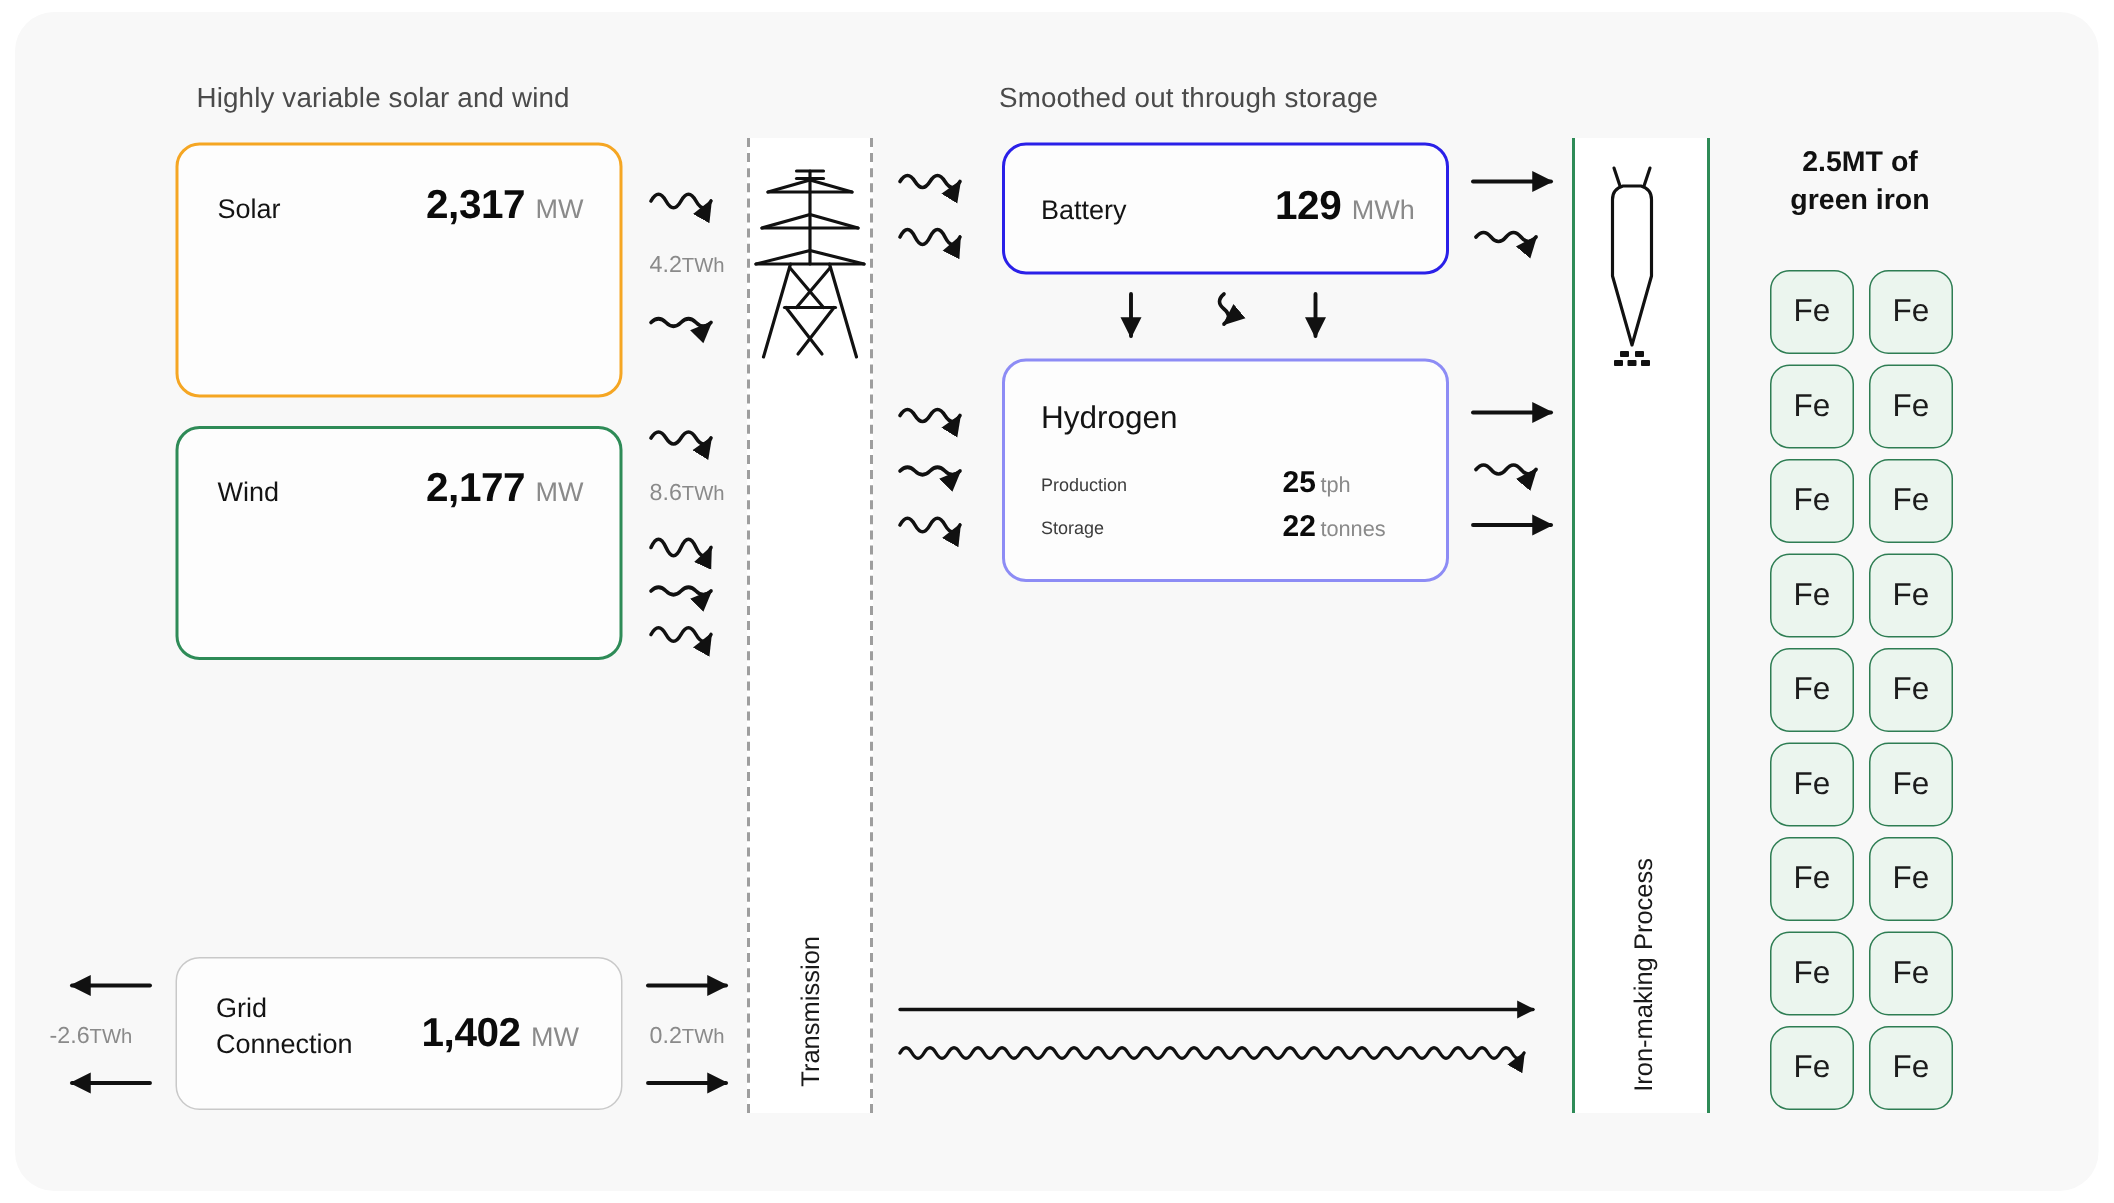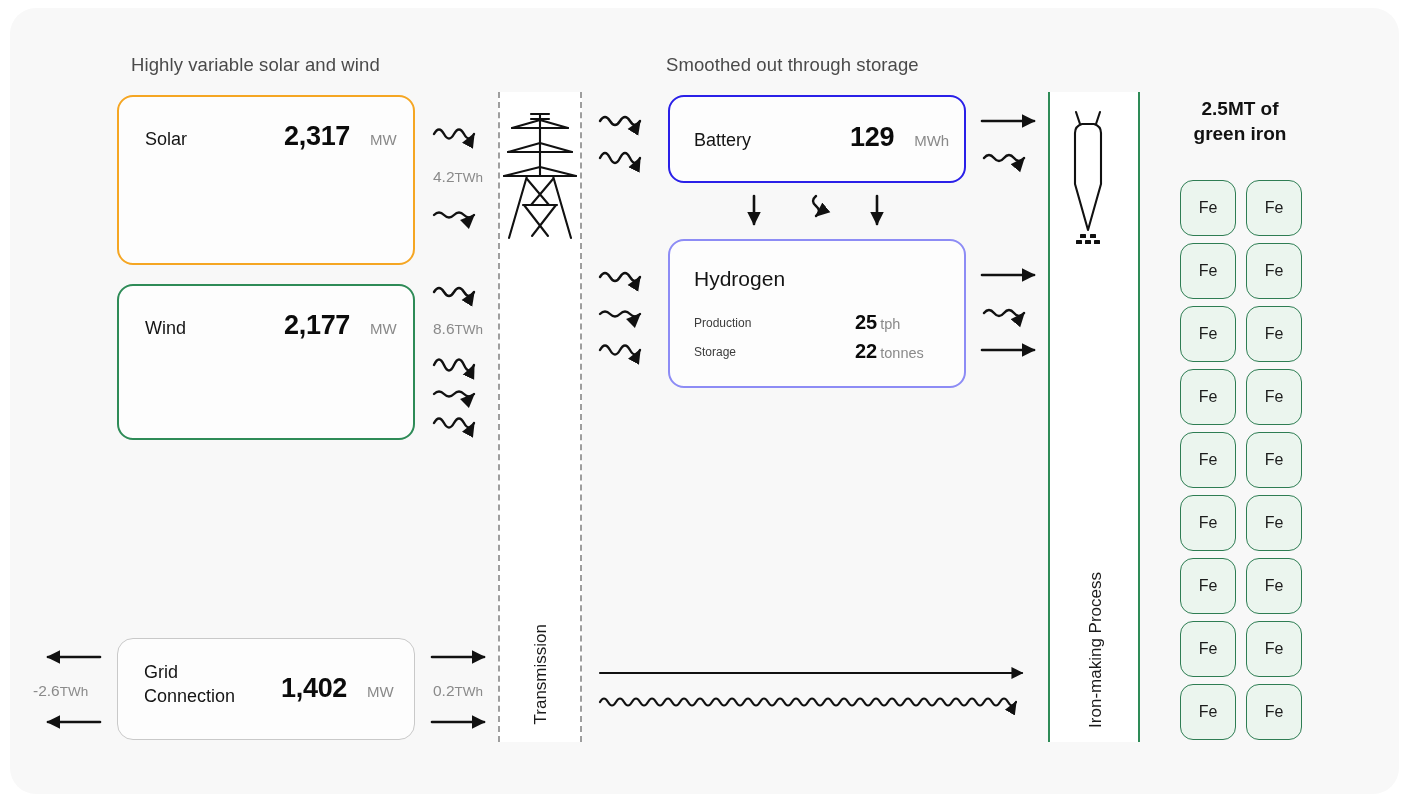--- a/index.html
+++ b/index.html
@@ -54,25 +54,25 @@
   }
   .box-value {
     position: absolute;
     font-size: 27px;
     font-weight: bold;
     color: #0B0B0B;
     letter-spacing: -0.3px;
     white-space: nowrap;
   }
   .box-unit {
-    font-size: 15px;
+    font-size: 18px;
     font-weight: normal;
     color: #8A8A8A;
     letter-spacing: 0;
-    margin-left: 20px;
+    margin-left: 7px;
   }
   .sub-row-label {
     position: absolute;
     font-size: 12px;
     color: #3C3C3C;
     white-space: nowrap;
   }
   .sub-row-value {
     position: absolute;
     font-size: 20px;
@@ -156,21 +156,21 @@
   }
   .fe-chip {
     width: 56px;
     height: 56px;
     border: 1.6px solid #2E7D53;
     background: #EBF5EE;
     border-radius: 13px;
     display: flex;
     align-items: center;
     justify-content: center;
-    font-size: 16px;
+    font-size: 21px;
     color: #1C1C1C;
     box-sizing: border-box;
   }
 
   
   .flow-label {
     position: absolute;
     font-size: 15.5px;
     color: #8A8A8A;
     white-space: nowrap;

